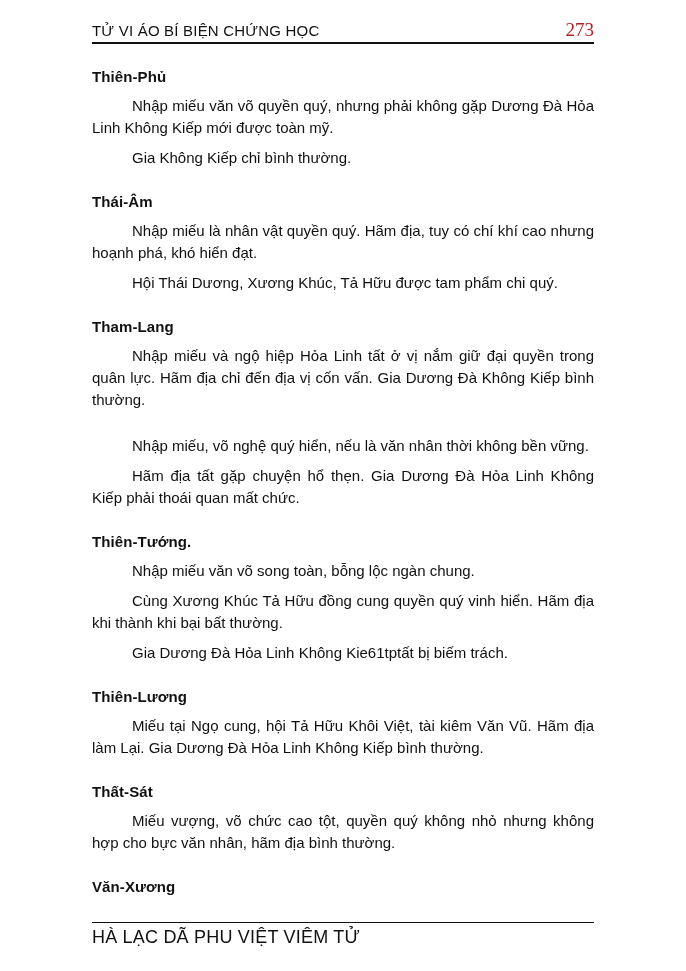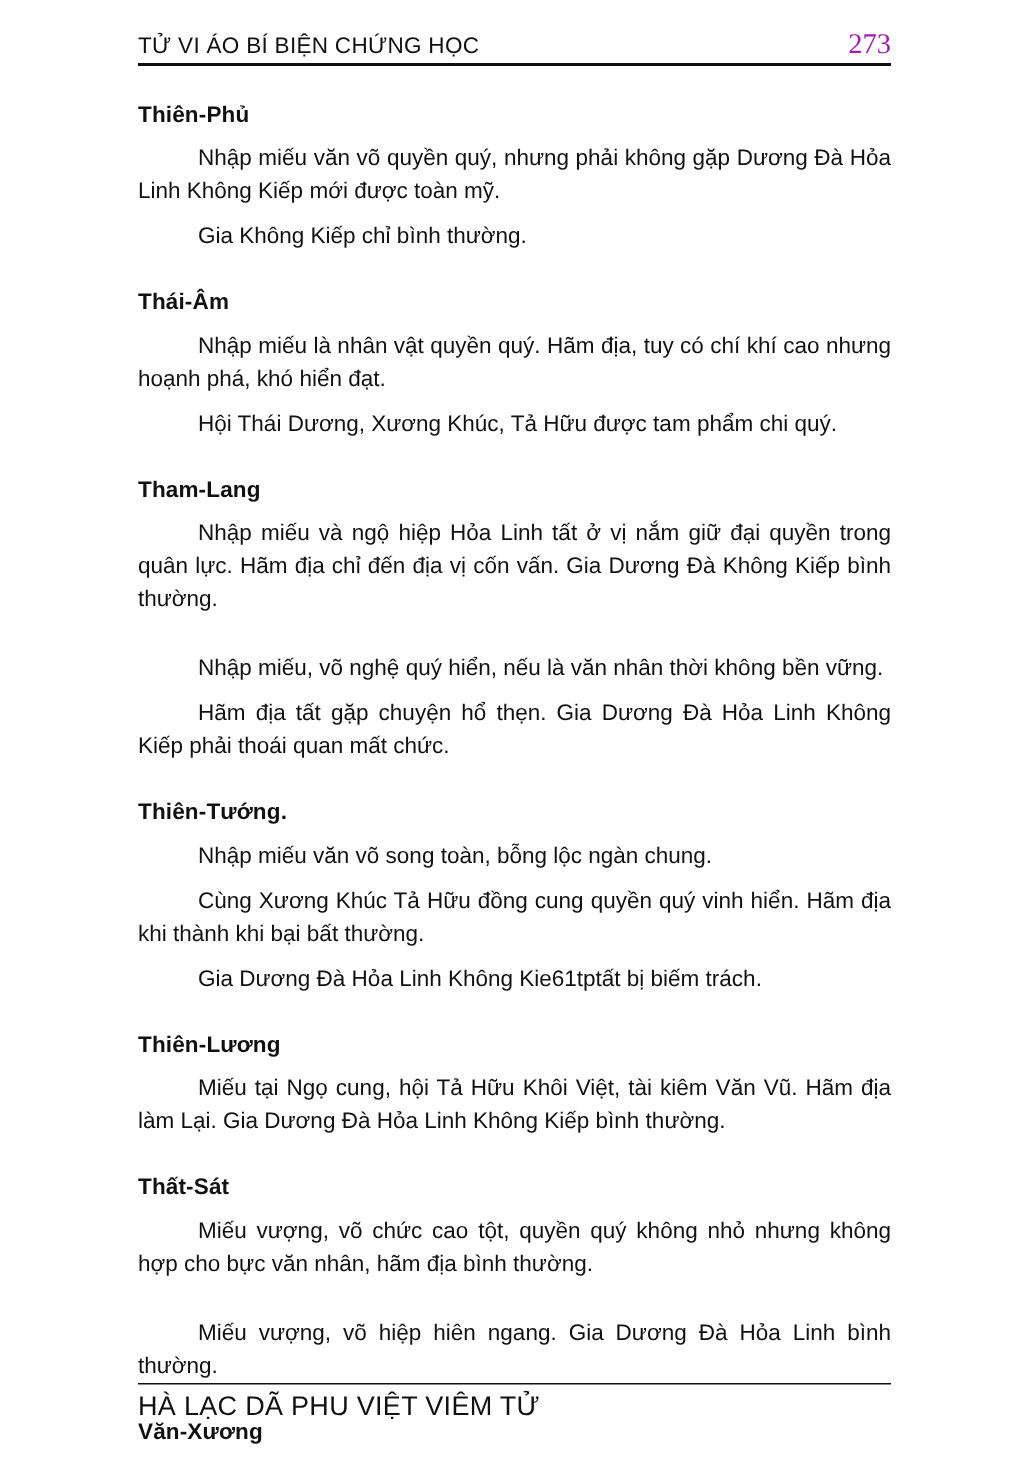--- a/index.html
+++ b/index.html
@@ -34,21 +34,21 @@
   }
   .header-title {
     font-size: 15px;
     letter-spacing: 0.2px;
     color: #111111;
   }
   .page-number {
     font-family: "Liberation Serif", serif;
     font-size: 19px;
     line-height: 1;
-    color: #a21caf;
+    color: #b91c1c;
   }
   .sections {
     margin-top: 4px;
   }
   .star-section {
     margin-top: 24px;
   }
   .star-section h2 {
     font-size: 15px;
     font-weight: bold;
@@ -122,21 +122,20 @@
     <h2>Thiên-Lương</h2>
   <p>Miếu tại Ngọ cung, hội Tả Hữu Khôi Việt, tài kiêm Văn Vũ. Hãm địa làm Lại. Gia Dương Đà Hỏa Linh Không Kiếp bình thường.</p>
         </section>
 
   <section class="star-section">
     <h2>Thất-Sát</h2>
   <p>Miếu vượng, võ chức cao tột, quyền quý không nhỏ nhưng không hợp cho bực văn nhân, hãm địa bình thường.</p>
         </section>
 
   <section class="star-section">
-  <p>Miếu vượng, võ hiệp hiên ngang. Gia Dương Đà Hỏa Linh bình thường.</p>
         </section>
 
   <section class="star-section">
     <h2>Văn-Xương</h2>
   </section>
 </div>
 
   </div>
 
   <div class="page-footer">

